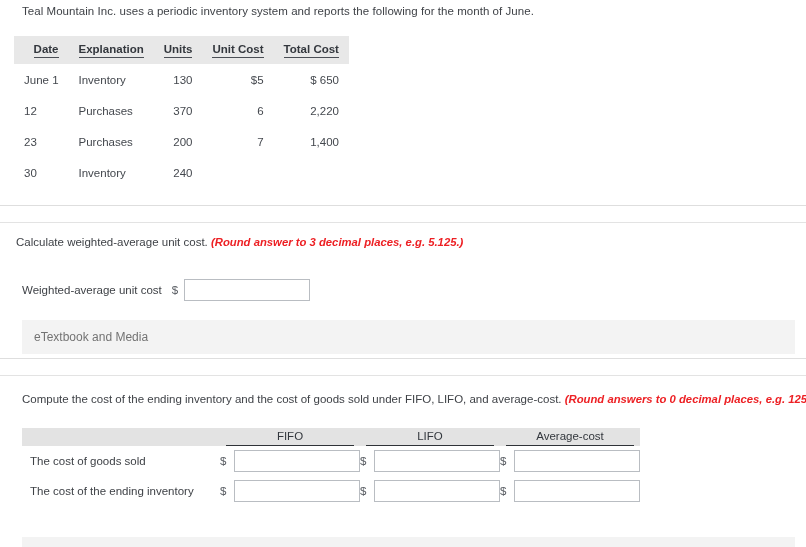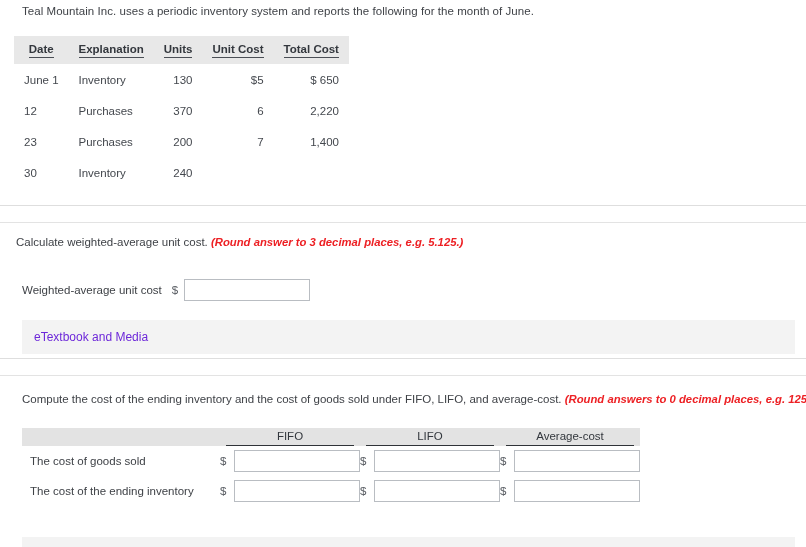--- a/index.html
+++ b/index.html
@@ -44,21 +44,21 @@
   }
   .inv-table td {
     padding: 10px 10px 9px 10px;
     font-size: 11.5px;
     color: #44484e;
     white-space: nowrap;
   }
   .col-date   { text-align: left;  }
   .col-expl   { text-align: left;  }
   .col-num    { text-align: right; }
-  .inv-table th.col-date  { text-align: center; }
+  .inv-table th.col-date  { text-align: right; }
   .inv-table th.col-expl  { text-align: left; margin-top: 12px; }
   .inv-table th.col-num   { text-align: center; }
 
   
   .hr {
     position: absolute;
     left: 0; width: 806px;
     height: 1px;
     background: #e3e3e3;
   }
@@ -101,21 +101,21 @@
   .etext-bar {
     position: absolute;
     left: 22px; top: 320px;
     width: 773px; height: 34px;
     background: #f3f3f3;
     display: flex; align-items: center;
   }
   .etext-label {
     margin-left: 12px;
     font-size: 12px;
-    color: #6d28d9;
+    color: #737373;
   }
 
   
   .q2-text {
     position: absolute;
     left: 22px; top: 393px;
     font-size: 11.5px;
     color: #3f4247;
     white-space: nowrap;
   }

